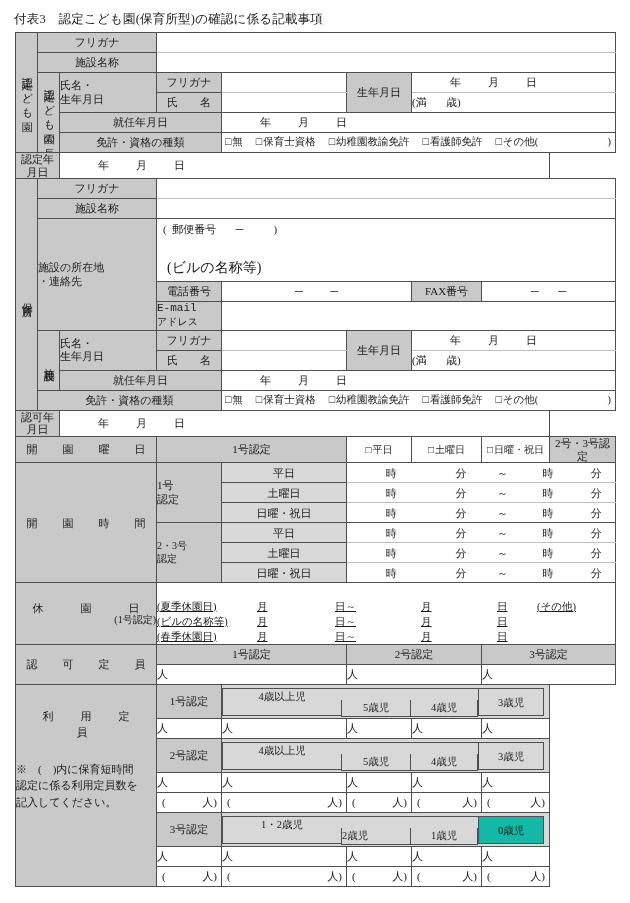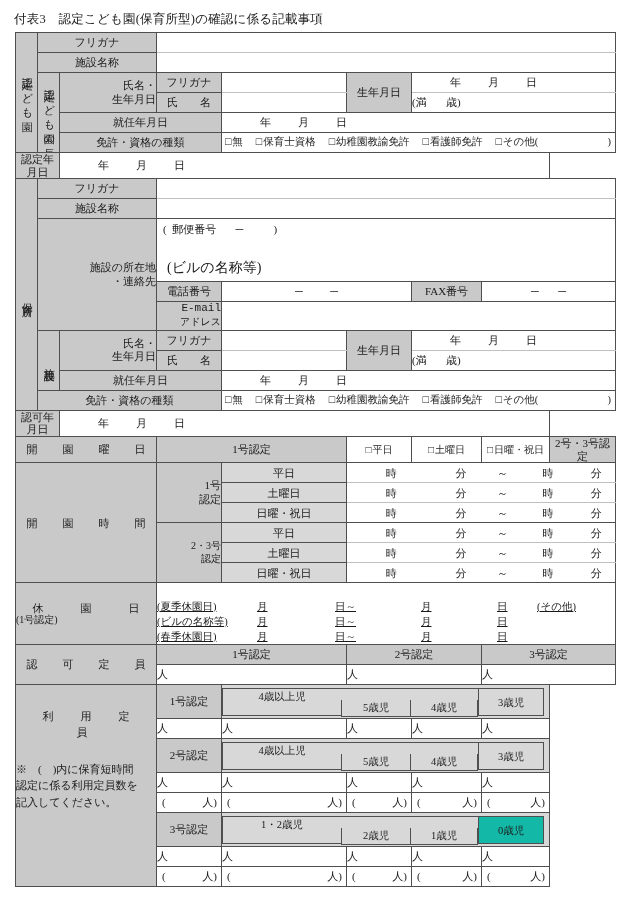--- a/index.html
+++ b/index.html
@@ -76,21 +76,21 @@
     text-indent: 7px;
   }
   .spread-sm {
     display: block;
     text-align: center;
     letter-spacing: 5px;
     text-indent: 5px;
   }
   .two-line {
     display: block;
-    text-align: right;
+    text-align: left;
     line-height: 1.25;
   }
   .small { font-size: 10px; }
   .mono-lab {
     font-family: "Liberation Mono", "DejaVu Sans Mono", monospace;
     font-size: 9.5px;
   }
   .datefld {
     display: block;
     text-align: left;
@@ -449,21 +449,21 @@
               <b class="t-tl">～</b>
               <b class="t-h2">時</b>
               <b class="t-m2">分</b>
         </span>
       </td>
     </tr>
 
     <tr>
       <td class="hdr ctr" colspan="3" style="height:47px">
         <span class="spread-sm">休　　園　　日</span>
-        <span style="display:block;text-align:left;font-size:10px">(1号認定)</span>
+        <span style="display:block;text-align:right;font-size:10px">(1号認定)</span>
       </td>
       <td class="blank" colspan="6">
         <span class="rest-block">
           <span class="rest-line">
             <span class="rl-a">(夏季休園日)</span>
                 <span class="rl-b">月</span>
                 <span class="rl-c">日～</span>
                 <span class="rl-d">月</span>
                 <span class="rl-e">日</span>
                 <span>(その他)</span>
@@ -581,21 +581,21 @@
               <span>人)</span>
             </span>
           </td>
     </tr>
 
     <tr>
       <td class="hdr ctr" style="height:33px">3号認定</td>
       <td class="hdr2" colspan="4" style="padding:0;vertical-align:bottom;border-left:1px solid #4f4f4f">
         <span style="display:block;position:relative;height:33px">
           <span style="position:absolute;left:0;top:3px;width:119px;text-align:center;font-size:10.5px;background:#d8d8d8;border:1px solid #4f4f4f;border-right:none;height:28px;line-height:15px;box-sizing:border-box">1・2歳児</span>
-          <span style="position:absolute;left:119px;top:14px;width:69px;text-align:center;font-size:10.5px;background:#d8d8d8;border:1px solid #4f4f4f;border-right:none;height:18px;line-height:16px;box-sizing:border-box">2歳児</span>
+          <span style="position:absolute;left:119px;top:14px;width:69px;text-align:left;font-size:10.5px;background:#d8d8d8;border:1px solid #4f4f4f;border-right:none;height:18px;line-height:16px;box-sizing:border-box">2歳児</span>
           <span style="position:absolute;left:188px;top:14px;width:68px;text-align:center;font-size:10.5px;background:#d8d8d8;border:1px solid #4f4f4f;height:18px;line-height:16px;box-sizing:border-box">1歳児</span>
           <span style="position:absolute;left:119px;top:3px;width:138px;height:12px;background:#d8d8d8;border-top:1px solid #4f4f4f;box-sizing:border-box"></span>
           <span style="position:absolute;left:256px;top:3px;width:66px;text-align:center;font-size:10.5px;background:#14b8a6;border:1px solid #4f4f4f;height:28px;line-height:28px;box-sizing:border-box">0歳児</span>
         </span>
       </td>
     </tr>
     <tr>
       <td class="blank rgt">人</td>
       <td class="blank rgt">人</td>
       <td class="blank rgt">人</td>

